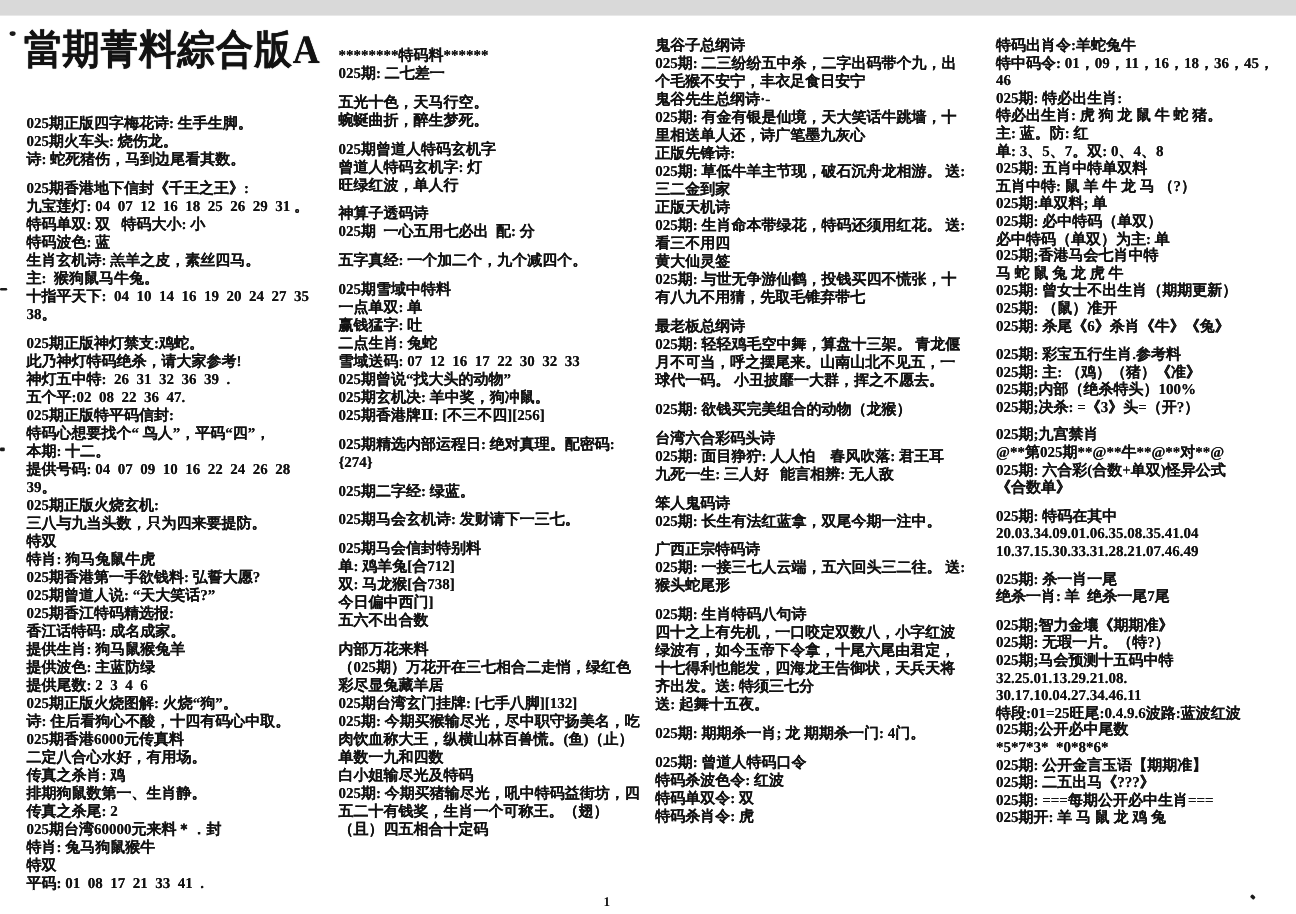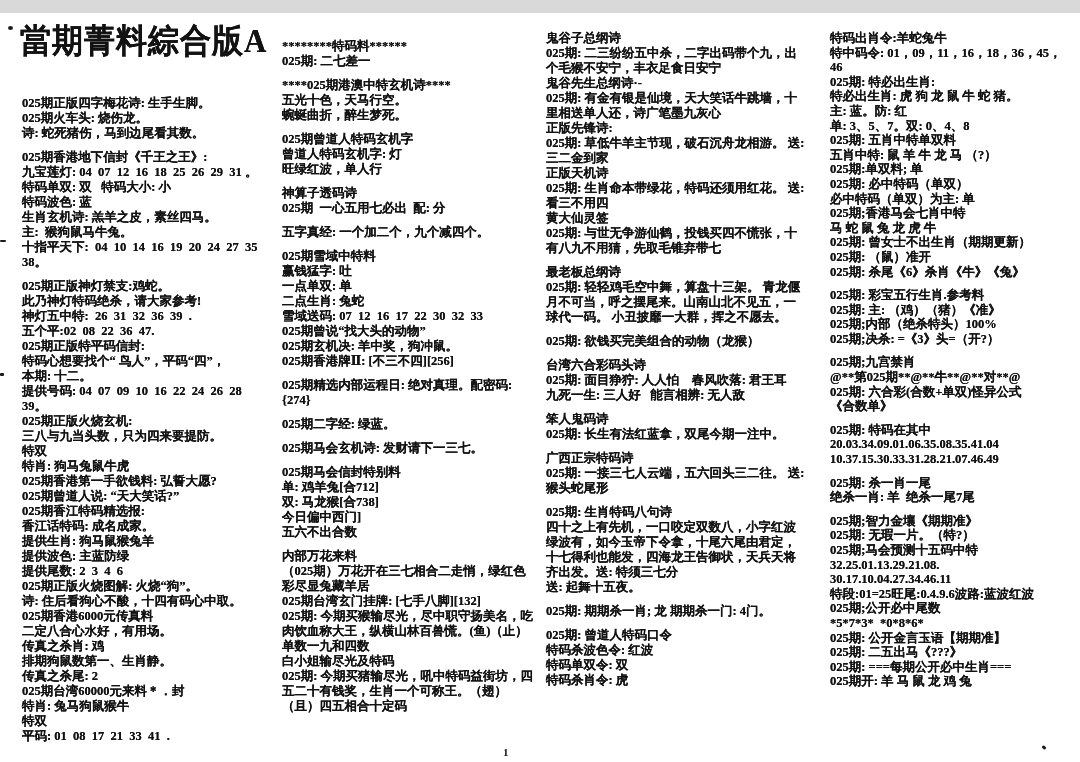--- a/index.html
+++ b/index.html
@@ -88,36 +88,35 @@
       <div class="line">传真之杀尾: 2</div>
       <div class="line">025期台湾60000元来料＊．封</div>
       <div class="line">特肖: 兔马狗鼠猴牛</div>
       <div class="line">特双</div>
       <div class="line">平码: 01  08  17  21  33  41  .</div>
     </div>
   <div class="col col2">
       <div class="line">********特码料******</div>
       <div class="line">025期: 二七差一</div>
       <div class="gap"></div>
-      <div class="line">****025期港澳中特玄机诗****</div>
       <div class="line">五光十色，天马行空。</div>
       <div class="line">蜿蜒曲折，醉生梦死。</div>
       <div class="gap"></div>
       <div class="line">025期曾道人特码玄机字</div>
       <div class="line">曾道人特码玄机字: 灯</div>
       <div class="line">旺绿红波，单人行</div>
       <div class="gap"></div>
       <div class="line">神算子透码诗</div>
       <div class="line">025期  一心五用七必出  配: 分</div>
       <div class="gap"></div>
       <div class="line">五字真经: 一个加二个，九个减四个。</div>
       <div class="gap"></div>
       <div class="line">025期雪域中特料</div>
+      <div class="line">一点单双: 单</div>
       <div class="line">赢钱猛字: 吐</div>
-      <div class="line">一点单双: 单</div>
       <div class="line">二点生肖: 兔蛇</div>
       <div class="line">雪域送码: 07  12  16  17  22  30  32  33</div>
       <div class="line">025期曾说“找大头的动物”</div>
       <div class="line">025期玄机决: 羊中奖，狗冲鼠。</div>
       <div class="line">025期香港牌Ⅱ: [不三不四][256]</div>
       <div class="gap"></div>
       <div class="line">025期精选内部运程日: 绝对真理。配密码: {274}</div>
       <div class="gap"></div>
       <div class="line">025期二字经: 绿蓝。</div>
       <div class="gap"></div>

